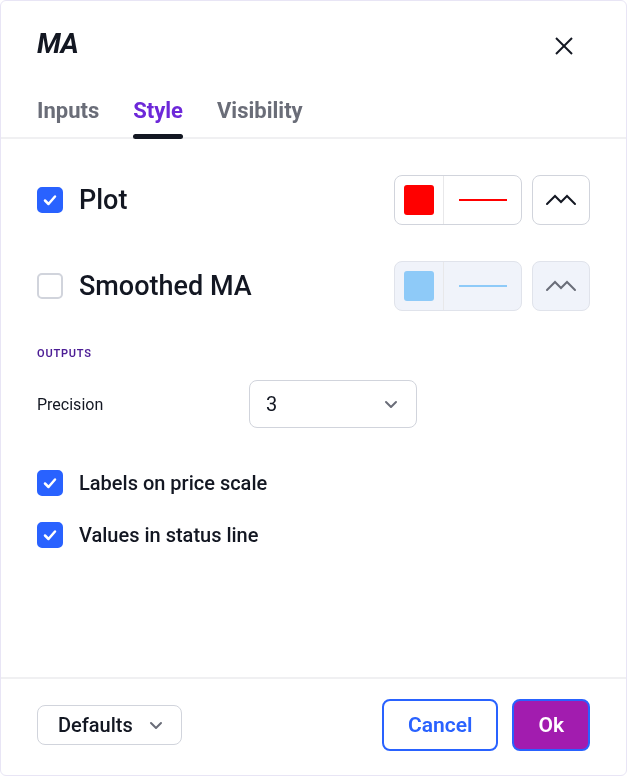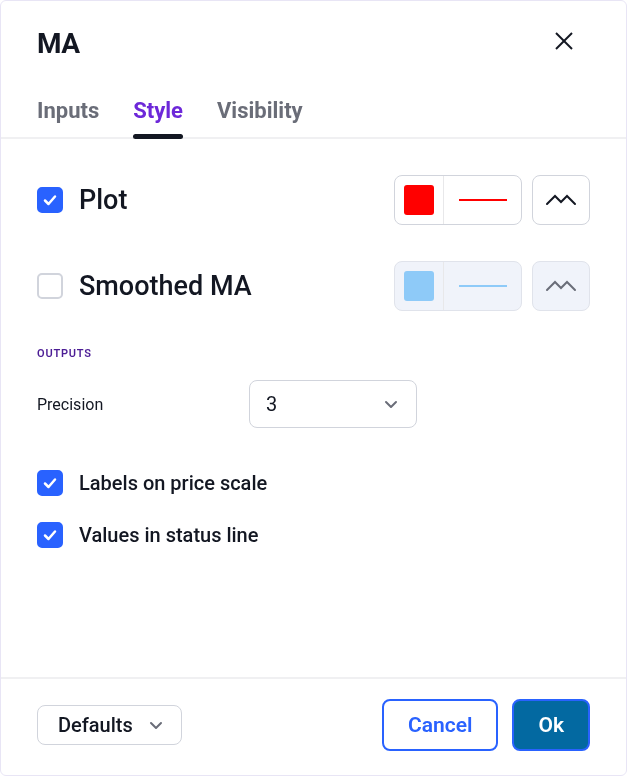--- a/index.html
+++ b/index.html
@@ -13,23 +13,24 @@
     width: 627px;
     height: 776px;
     border: 1px solid #e8e5f5;
     border-radius: 6px;
     display: flex;
     flex-direction: column;
     color: #131722;
   }
   .header {
     display: flex;
-    align-items: flex-start;
+    align-items: flex-end;
     justify-content: space-between;
     padding: 26px 48px 0 36px;
+    font-style: italic;
   }
   .title {
     font-size: 28px;
     font-weight: 700;
     letter-spacing: -0.5px;
   }
   .close-btn {
     width: 28px;
     height: 28px;
     cursor: pointer;
@@ -233,21 +234,21 @@
     align-items: center;
     justify-content: center;
     cursor: pointer;
   }
   .btn-cancel {
     border: 2px solid #2962ff;
     color: #2962ff;
     background: #fff;
   }
   .btn-ok {
-    background: #0369a1;
+    background: #a21caf;
     color: #fff;
     border: 2px solid #2962ff;
     min-width: 66px;
   }
 </style>
 </head>
 <body>
 
 <div class="header">
   <div class="title">MA</div>

